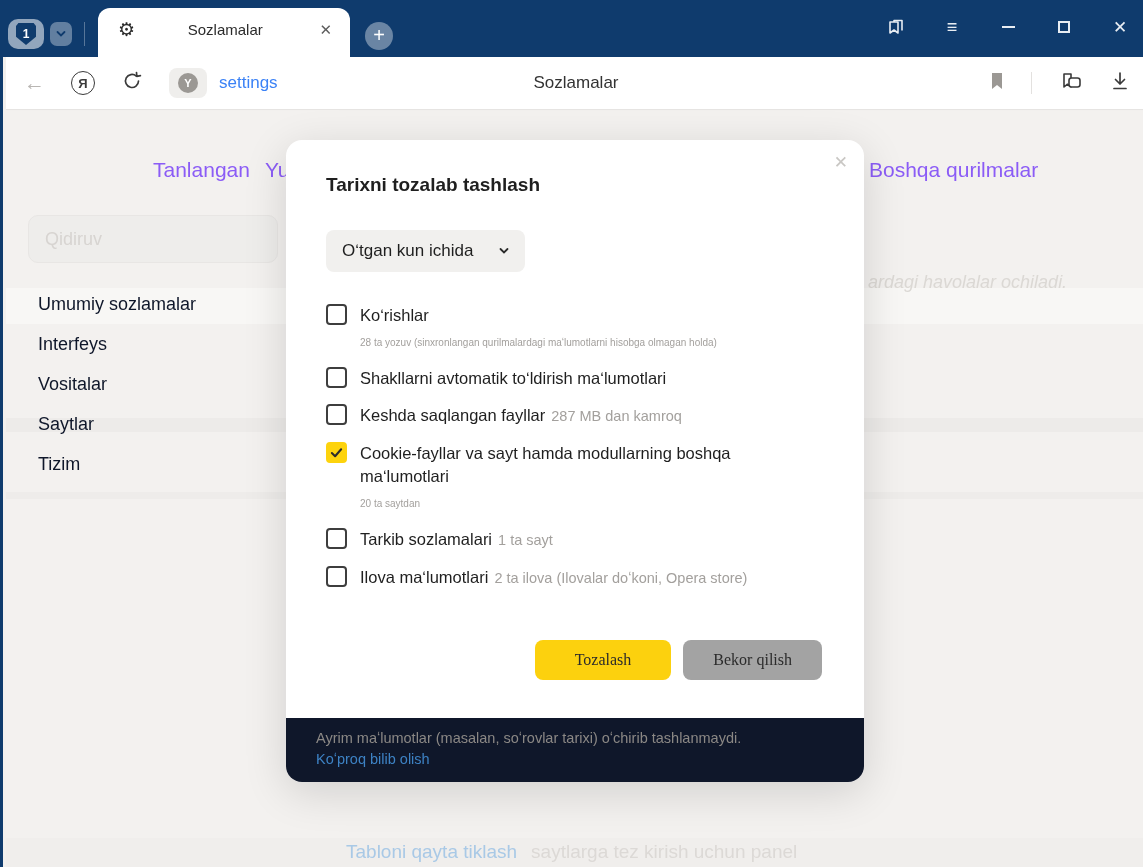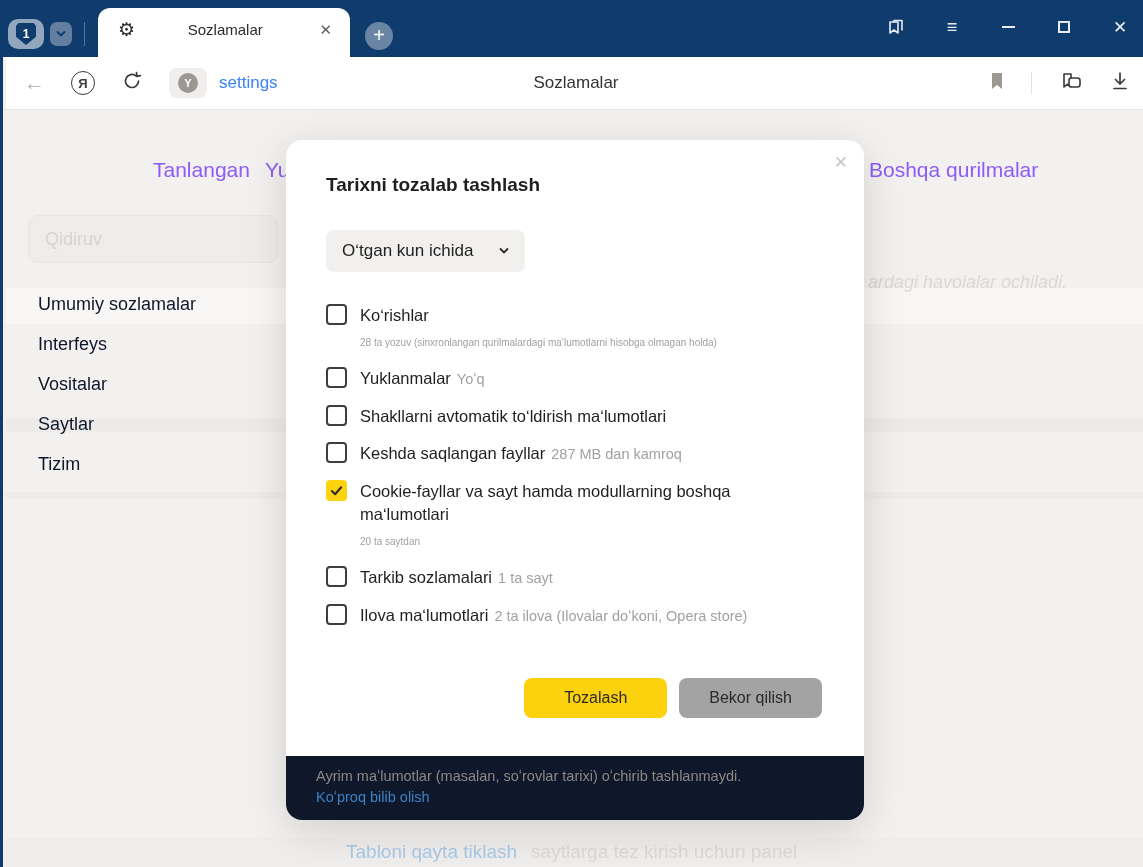--- a/index.html
+++ b/index.html
@@ -66,21 +66,21 @@
   .rows { display:flex; flex-direction:column; gap:14px; }
   .row { display:flex; gap:13px; }
   .cb { flex:0 0 auto; width:21px; height:21px; border:2px solid #3e3e3e; border-radius:4px; background:#fff; margin-top:0; position:relative; }
   .cb.checked { border-color:#fdd30d; background:#fdd30d; }
   .cb svg { position:absolute; inset:2px; display:none; }
   .cb.checked svg { display:block; }
   .row-main { font-size:16.5px; color:#1f1f1f; line-height:23px; max-width:470px; }
   .row-inline { font-size:14.5px; color:#a3a09d; margin-left:6px; }
   .row-sub { font-size:10px; color:#a3a09d; line-height:21px; margin-top:5px; max-width:450px; }
   .dlg-actions { display:flex; justify-content:flex-end; gap:12px; margin-top:50px; }
-  .btn { height:40px; border:none; border-radius:8px; font-size:16px; font-family:Liberation Sans, sans-serif; padding:0 30px; }
+  .btn { height:40px; border:none; border-radius:8px; font-size:16px; font-family:Liberation Serif, serif; padding:0 30px; }
   .btn-primary { background:#fcd10e; color:#2b2b2b; padding:0 40px; }
   .btn-secondary { background:#a3a3a3; color:#2b2b2b; }
   .dlg-footer { background:#0f172a; padding:10px 30px 12px 30px; font-size:14.5px; line-height:21px; }
   .dlg-footer .ft-text { color:#8b8885; }
   .dlg-footer .ft-link { color:#3d82c4; }
 </style>
 </head>
 <body>
 
 <div class="window">
@@ -201,24 +201,20 @@
           </svg>
       </div>
 
       <div class="rows">
         <div class="row">
           <span class="cb"></span>
           <div>
             <div class="row-main">Koʻrishlar</div>
             <div class="row-sub">28 ta yozuv (sinxronlangan qurilmalardagi maʻlumotlarni hisobga olmagan holda)</div>
           </div>
-        </div>
-        <div class="row">
-          <span class="cb"></span>
-          <div class="row-main"><span>Yuklanmalar</span><span class="row-inline">Yoʻq</span></div>
         </div>
         <div class="row">
           <span class="cb"></span>
           <div>
             <div class="row-main">Shakllarni avtomatik toʻldirish maʻlumotlari</div>
           </div>
         </div>
         <div class="row">
           <span class="cb"></span>
           <div class="row-main"><span>Keshda saqlangan fayllar</span><span class="row-inline">287 MB dan kamroq</span></div>

